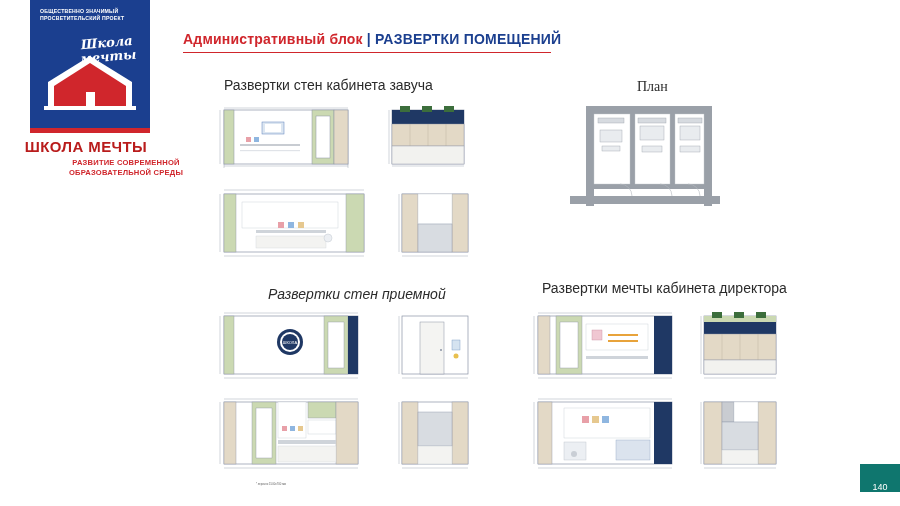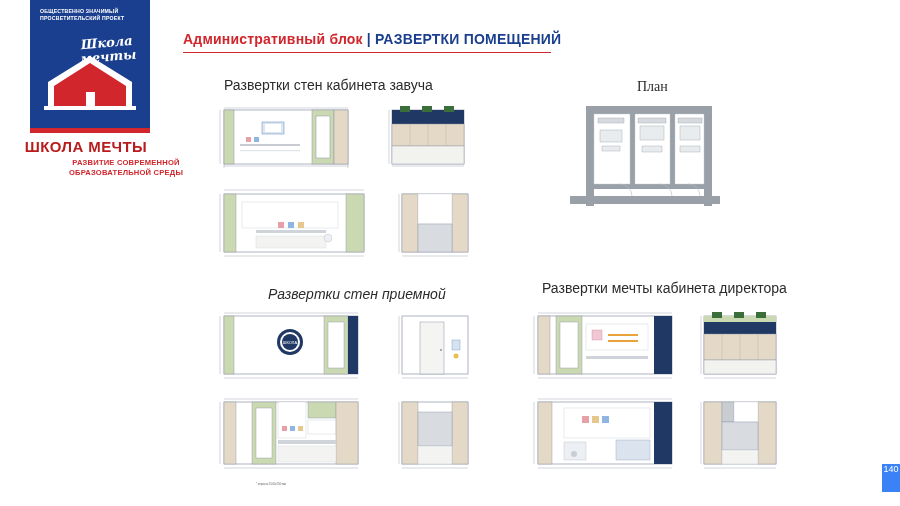--- a/index.html
+++ b/index.html
@@ -60,23 +60,23 @@
   .cap-1{left:224px;top:77px;}
   .cap-2{left:637px;top:79px;font-family:Liberation Serif, serif;}
   .cap-3{left:268px;top:286px;font-style:italic;}
   .cap-4{left:542px;top:280px;}
 
   
   .dwg{position:absolute;background:#ffffff;}
 
   
   .pagebadge{
-    position:absolute;right:0;bottom:14px;width:18px;height:28px;
-    background:#3b82f6;color:#fff;font-size:9px;
-    display:flex;align-items:flex-start;justify-content:center;
+    position:absolute;right:0;bottom:14px;width:40px;height:28px;
+    background:#0f766e;color:#fff;font-size:9px;
+    display:flex;align-items:flex-end;justify-content:center;
   }
   .footnote{position:absolute;font-size:2.8px;color:#666;}
 </style>
 </head>
 <body>
 
 <div class="logo-panel">
   <div class="logo-band">
     <div class="tagline" style="white-space:pre-line">ОБЩЕСТВЕННО ЗНАЧИМЫЙ
 ПРОСВЕТИТЕЛЬСКИЙ ПРОЕКТ</div>

